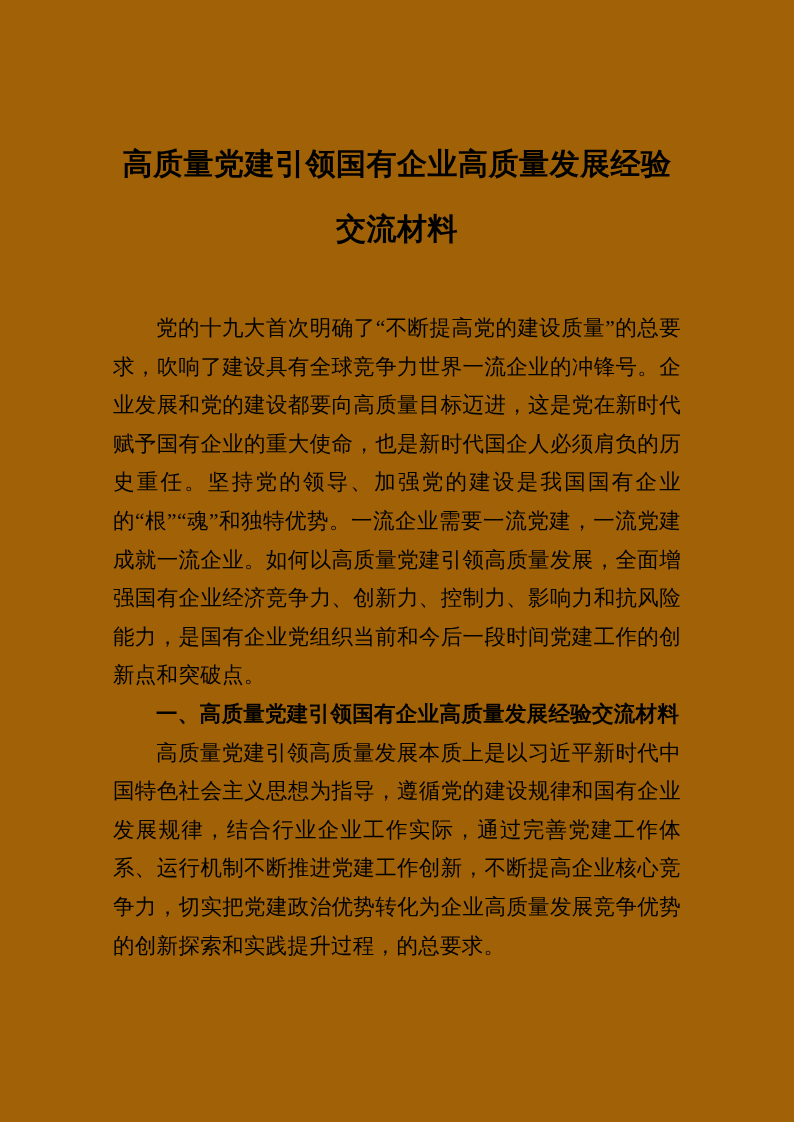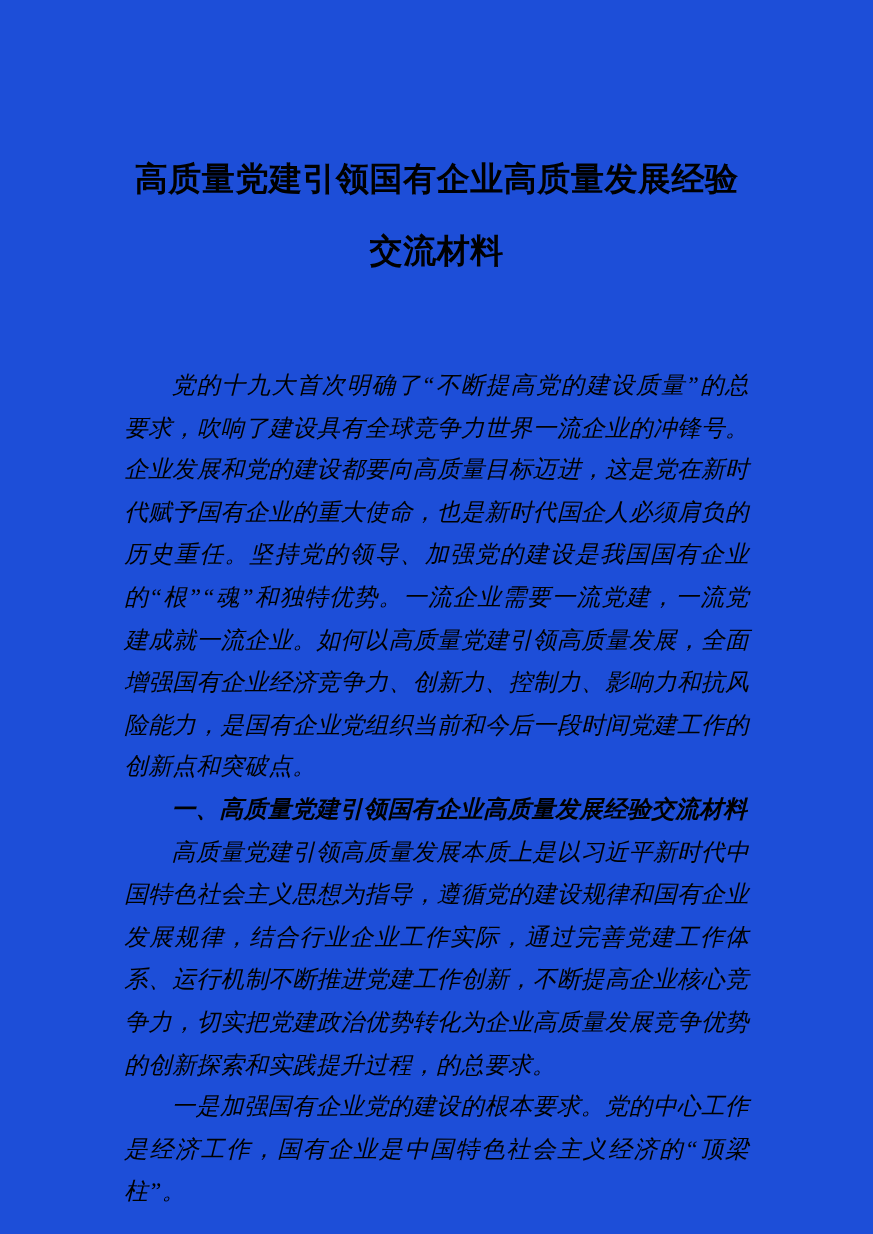--- a/index.html
+++ b/index.html
@@ -5,43 +5,42 @@
   html, body {
     margin: 0;
     padding: 0;
     background: #ffffff;
   }
   .page {
     position: relative;
     width: 794px;
     height: 1122px;
     margin: 0 auto;
-    background: #1d4ed8;
+    background: #a16207;
     box-sizing: border-box;
     padding: 131px 113px 0 113px;
     overflow: hidden;
     color: #000000;
     font-family: "Liberation Serif", serif;
   }
   .doc-title {
     margin: 0;
     font-size: 30px;
     font-weight: bold;
     line-height: 65px;
     text-align: center;
     letter-spacing: 0.5px;
     font-family: "Liberation Serif", serif;
   }
   .doc-body {
-    margin-top: 70px;
+    margin-top: 48px;
     font-size: 21.5px;
     line-height: 38.6px;
     text-align: justify;
     letter-spacing: 0.3px;
-    font-style: italic;
   }
   .para {
     margin: 0;
     padding: 0;
     text-indent: 2em;
   }
   .section-heading {
     margin: 0;
     padding: 0;
     text-indent: 2em;
@@ -52,15 +51,14 @@
 </head>
 <body>
 
 <div class="page">
   <h1 class="doc-title">高质量党建引领国有企业高质量发展经验交流材料</h1>
 
   <div class="doc-body">
     <p class="para">党的十九大首次明确了“不断提高党的建设质量”的总要求，吹响了建设具有全球竞争力世界一流企业的冲锋号。企业发展和党的建设都要向高质量目标迈进，这是党在新时代赋予国有企业的重大使命，也是新时代国企人必须肩负的历史重任。坚持党的领导、加强党的建设是我国国有企业的“根”“魂”和独特优势。一流企业需要一流党建，一流党建成就一流企业。如何以高质量党建引领高质量发展，全面增强国有企业经济竞争力、创新力、控制力、影响力和抗风险能力，是国有企业党组织当前和今后一段时间党建工作的创新点和突破点。</p>
     <p class="section-heading">一、高质量党建引领国有企业高质量发展经验交流材料</p>
     <p class="para">高质量党建引领高质量发展本质上是以习近平新时代中国特色社会主义思想为指导，遵循党的建设规律和国有企业发展规律，结合行业企业工作实际，通过完善党建工作体系、运行机制不断推进党建工作创新，不断提高企业核心竞争力，切实把党建政治优势转化为企业高质量发展竞争优势的创新探索和实践提升过程，的总要求。</p>
-    <p class="para">一是加强国有企业党的建设的根本要求。党的中心工作是经济工作，国有企业是中国特色社会主义经济的“顶梁柱”。</p>
   </div>
 </div>
 
 </body></html>

